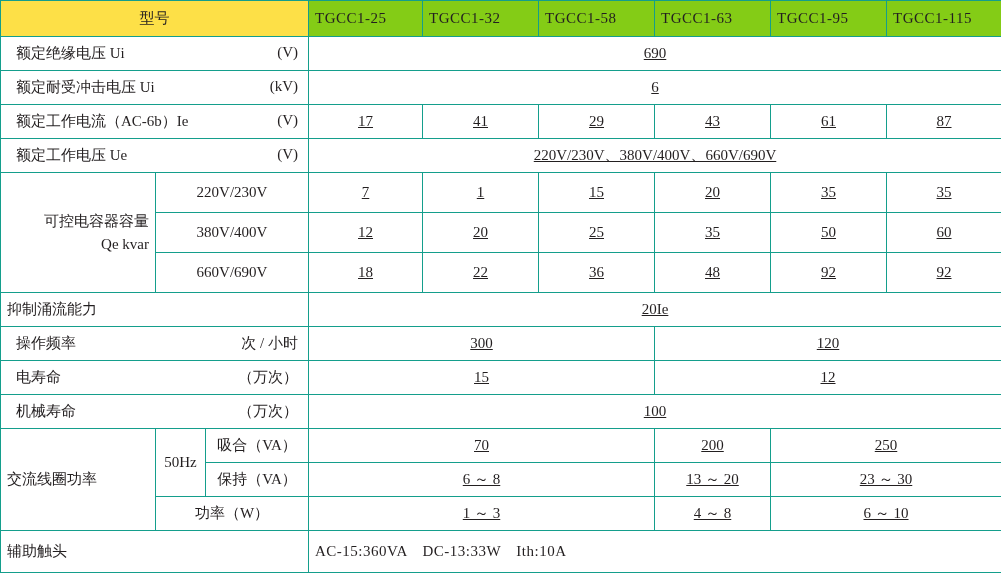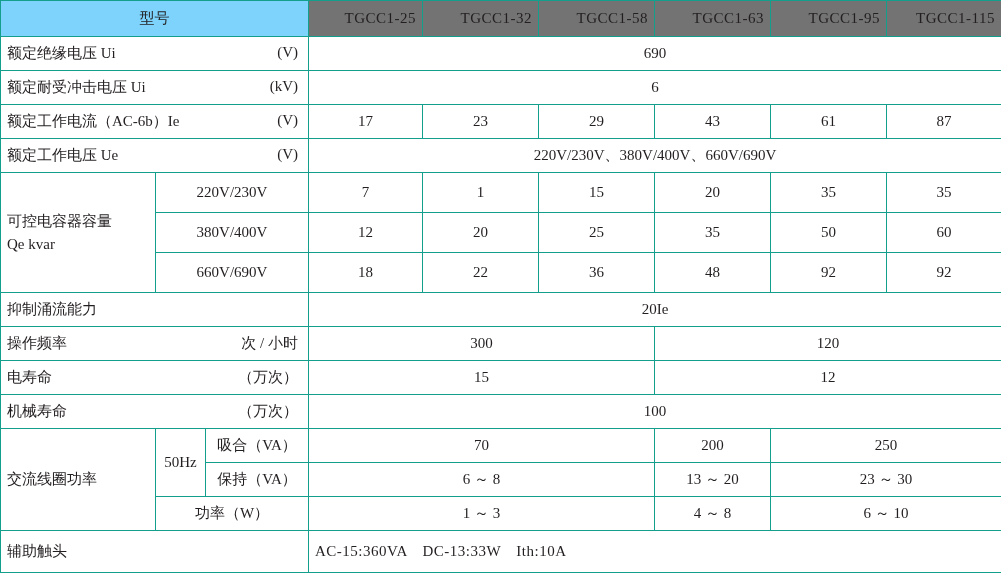--- a/index.html
+++ b/index.html
@@ -21,50 +21,52 @@
   }
   #spec-table td, #spec-table th {
     border: 1px solid #149e8c;
     font-weight: normal;
     font-size: 15px;
     color: #231f20;
     padding: 0 6px;
     box-sizing: border-box;
   }
   .hdr {
-    background: #737373;
-    text-align: right;
+    background: #84cc16;
+    text-align: left;
     font-size: 16px;
     letter-spacing: 0.5px;
   }
   .hdr-model {
-    background: #7dd3fc;
+    background: #fde047;
     text-align: center;
     font-size: 17px;
   }
   .rowlabel {
     text-align: left;
     padding-left: 6px;
     white-space: nowrap;
   }
   .ctr {
     text-align: center;
+    text-decoration: underline;
   }
   .sub {
     text-align: center;
     font-size: 15px;
     font-family: Liberation Serif, serif;
   }
   .vert-label {
-    text-align: left;
+    text-align: right;
     padding-left: 6px;
     line-height: 1.5;
   }
   .lbl-left {
     float: left;
+    margin-left: 9px;
   }
   .lbl-right {
     float: right;
     padding-right: 4px;
   }
   .clearfix::after {
     content: "";
     display: block;
     clear: both;
   }
@@ -115,21 +117,21 @@
     </td>
     <td class="ctr" colspan="6">6</td>
   </tr>
 
   <tr style="height:34px">
     <td class="rowlabel clearfix" colspan="3">
       <span class="lbl-left">额定工作电流（AC-6b）Ie</span>
       <span class="lbl-right">(V)</span>
     </td>
     <td class="ctr">17</td>
-    <td class="ctr">23</td>
+    <td class="ctr">41</td>
     <td class="ctr">29</td>
     <td class="ctr">43</td>
     <td class="ctr">61</td>
     <td class="ctr">87</td>
   </tr>
 
   <tr style="height:34px">
     <td class="rowlabel clearfix" colspan="3">
       <span class="lbl-left">额定工作电压 Ue</span>
       <span class="lbl-right">(V)</span>

